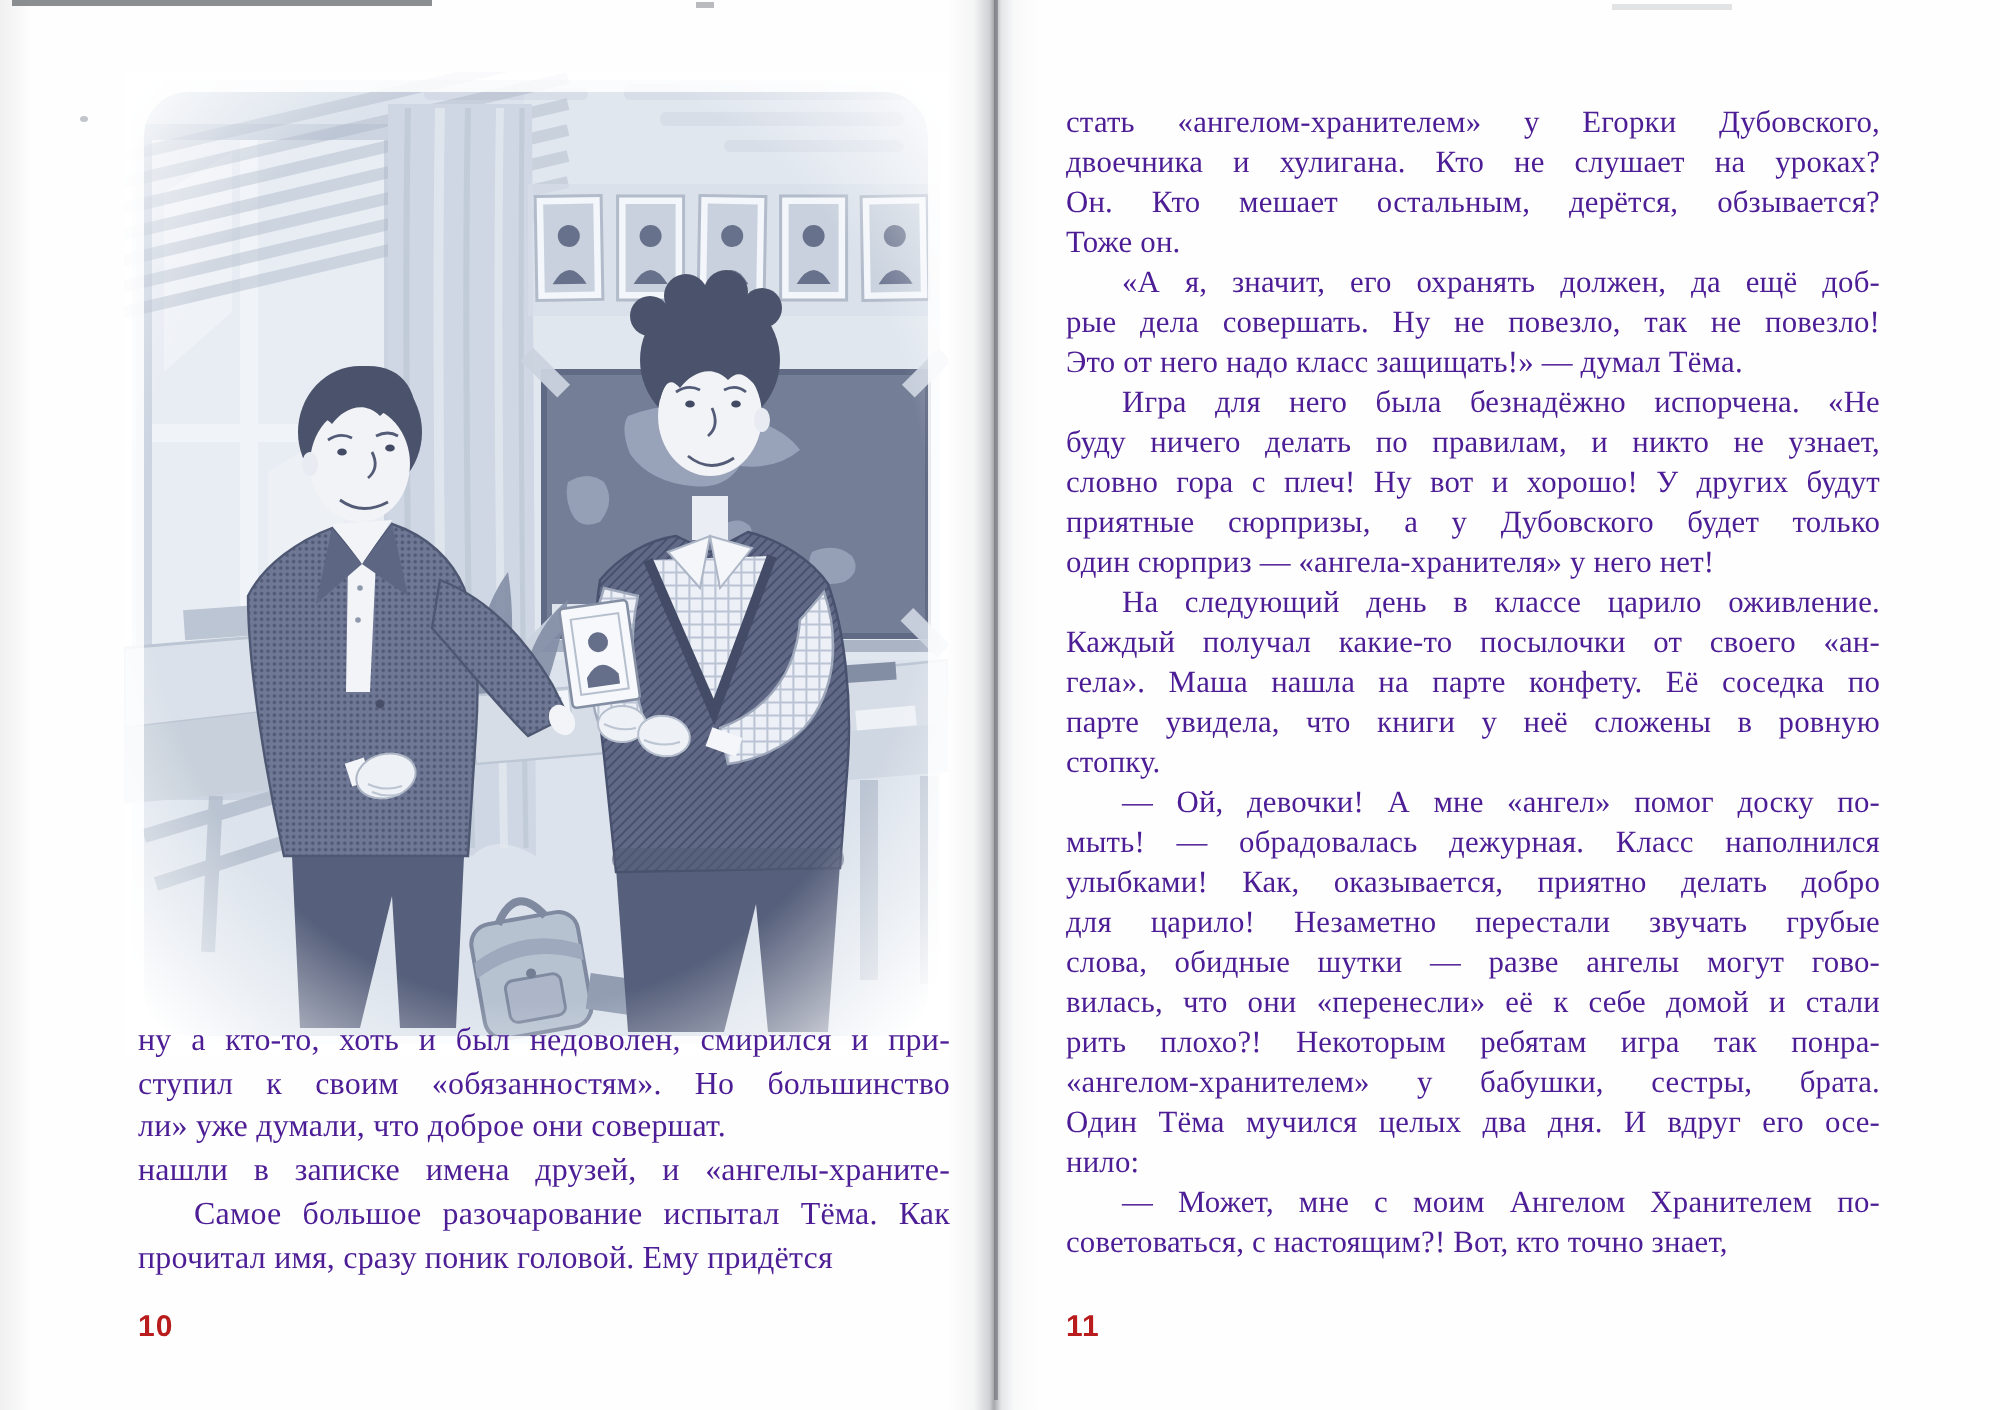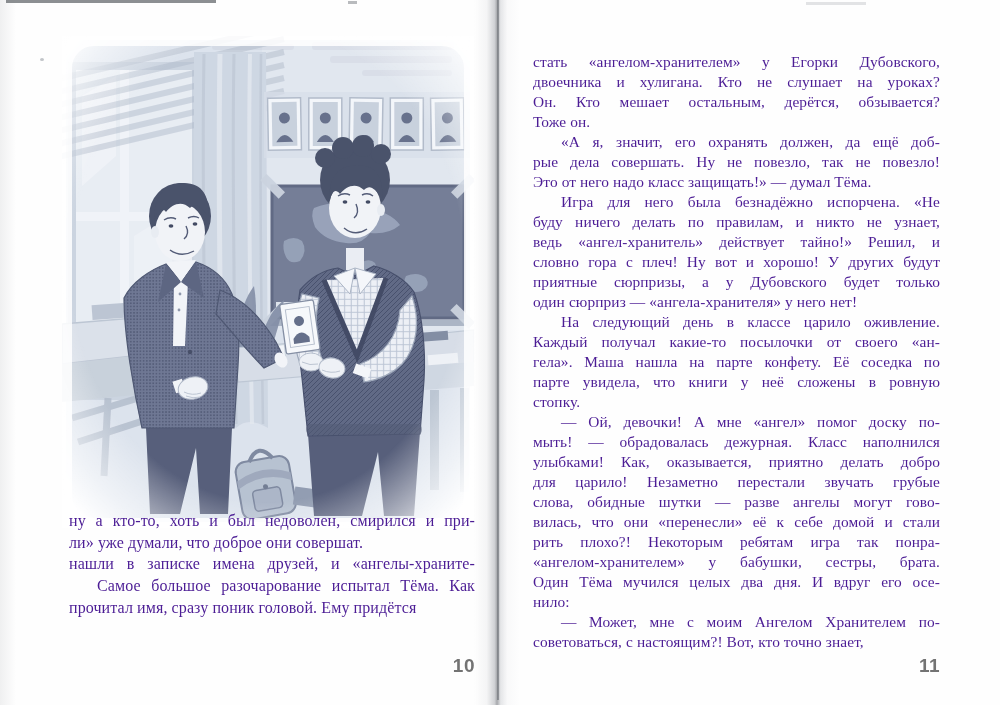--- a/index.html
+++ b/index.html
@@ -31,21 +31,21 @@
   .illustration svg{display:block;width:100%;height:100%;}
 
   .text-block{position:absolute;color:#4c1d95;}
   .text-left{left:69px;top:510px;width:406px;font-size:16px;line-height:21.7px;letter-spacing:.1px;}
   .text-right{left:533px;top:52px;width:407px;font-size:15.4px;line-height:20px;letter-spacing:.1px;}
   .line{text-align:justify;text-align-last:justify;}
   .line.last{text-align-last:left;}
   .line.indent{text-indent:28px;}
 
   .page-number{position:absolute;top:655px;font-family:"Liberation Sans","DejaVu Sans",sans-serif;
-    font-weight:700;font-size:19px;color:#737373;text-align:right;letter-spacing:.5px;}
+    font-weight:700;font-size:15px;color:#b91c1c;text-align:left;letter-spacing:.5px;}
   .pn-left{left:69px;width:406px;}
   .pn-right{left:533px;width:407px;}
 </style>
 </head>
 <body>
 
 <div class="spread">
 
   <div>
     <figure class="illustration">
@@ -284,20 +284,21 @@
         </g>
 
         <rect x="0" y="0" width="412" height="492" fill="url(#vg)"></rect>
         <rect x="2" y="2" width="408" height="488" rx="30" fill="none" stroke="#ffffff" stroke-width="16" opacity="0.85"></rect>
       </svg>
     </figure>
 
     <div class="text-block text-left">
         <div class="para">
           <div class="line">ну а кто-то, хоть и был недоволен, смирился и при-</div>
+          <div class="line">ступил к своим «обязанностям». Но большинство</div>
           <div class="line last">ли» уже думали, что доброе они совершат.</div>
           <div class="line">нашли в записке имена друзей, и «ангелы-храните-</div>
         </div>
         <div class="para">
           <div class="line indent">Самое большое разочарование испытал Тёма. Как</div>
           <div class="line last">прочитал имя, сразу поник головой. Ему придётся</div>
         </div>
       </div>
 
     <div class="page-number pn-left">10</div>
@@ -312,21 +313,20 @@
           <div class="line last">Тоже он.</div>
         </div>
         <div class="para">
           <div class="line indent">«А я, значит, его охранять должен, да ещё доб-</div>
           <div class="line">рые дела совершать. Ну не повезло, так не повезло!</div>
           <div class="line last">Это от него надо класс защищать!» — думал Тёма.</div>
         </div>
         <div class="para">
           <div class="line indent">Игра для него была безнадёжно испорчена. «Не</div>
           <div class="line">буду ничего делать по правилам, и никто не узнает,</div>
-          <div class="line">ведь «ангел-хранитель» действует тайно!» Решил, и</div>
           <div class="line">словно гора с плеч! Ну вот и хорошо! У других будут</div>
           <div class="line">приятные сюрпризы, а у Дубовского будет только</div>
           <div class="line last">один сюрприз — «ангела-хранителя» у него нет!</div>
         </div>
         <div class="para">
           <div class="line indent">На следующий день в классе царило оживление.</div>
           <div class="line">Каждый получал какие-то посылочки от своего «ан-</div>
           <div class="line">гела». Маша нашла на парте конфету. Её соседка по</div>
           <div class="line">парте увидела, что книги у неё сложены в ровную</div>
           <div class="line last">стопку.</div>

